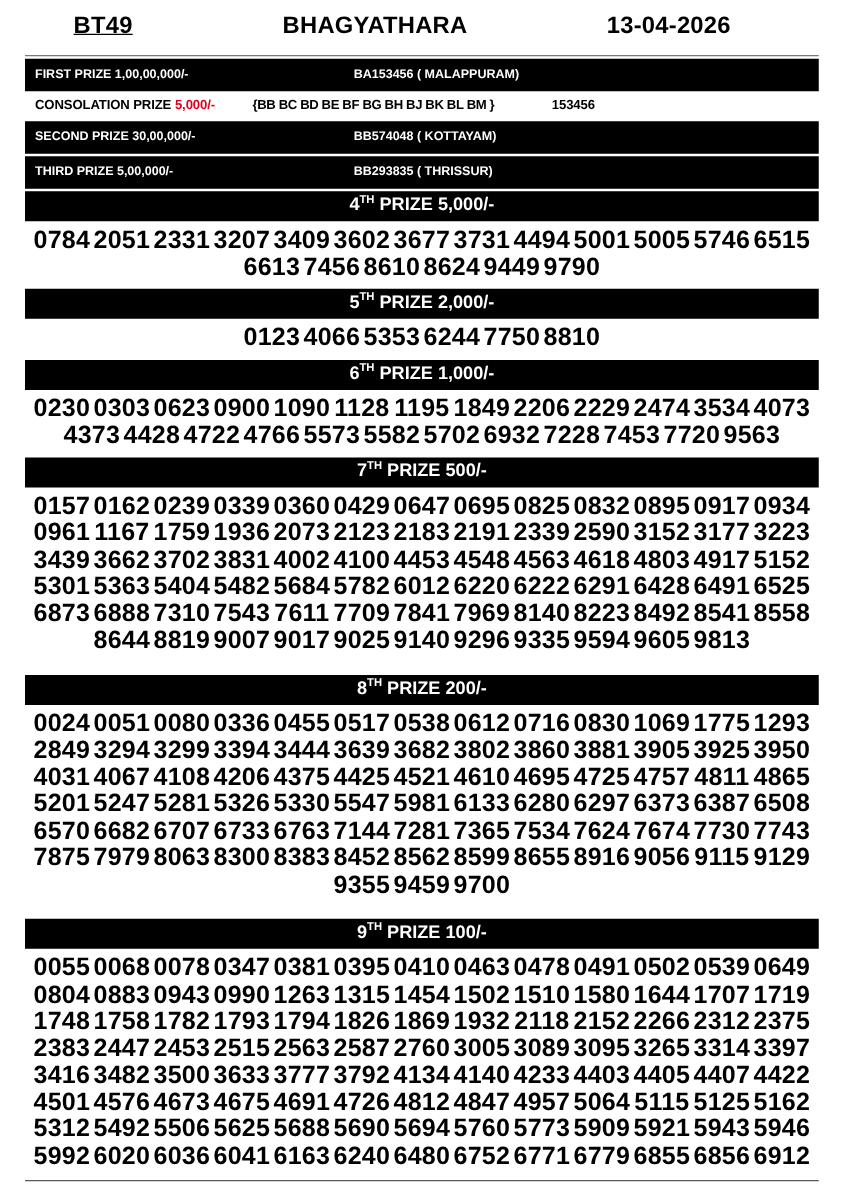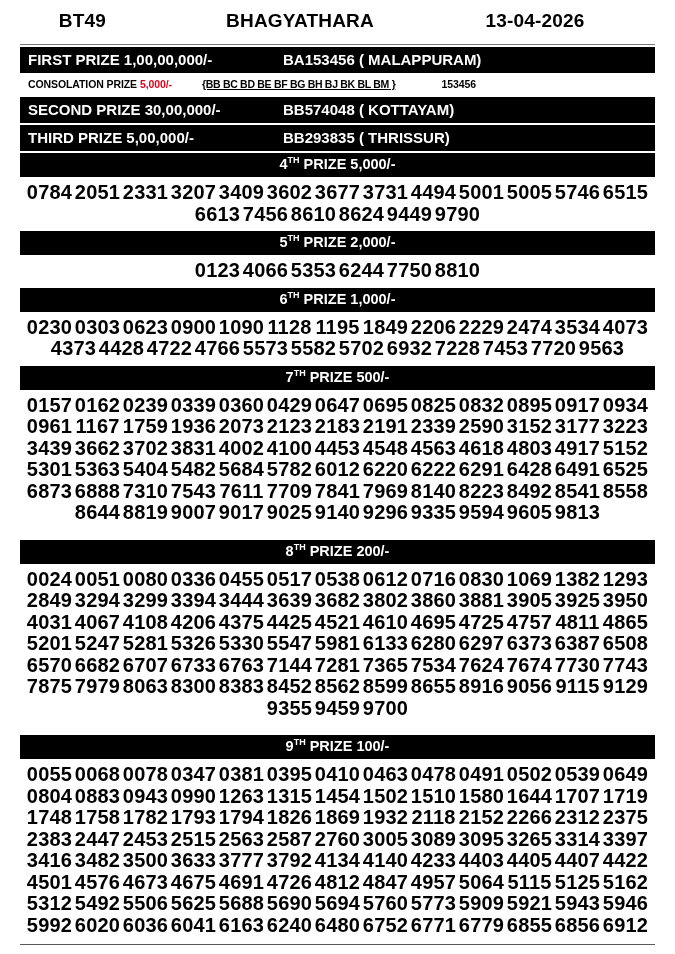--- a/index.html
+++ b/index.html
@@ -27,20 +27,21 @@
     display: flex;
     align-items: baseline;
     padding: 10px 0 6px 0;
     font-weight: bold;
     font-size: 19px;
     letter-spacing: 0.2px;
   }
   .doc-header .h-code {
     width: 165px;
     text-align: center;
+    text-decoration: underline;
   }
   .doc-header .h-name {
     width: 270px;
     text-align: center;
   }
   .doc-header .h-date {
     width: 200px;
     text-align: center;
   }
 
@@ -62,21 +63,21 @@
     font-weight: bold;
     font-size: 14.5px;
     line-height: 19px;
     padding: 2px 0 3px 0;
     margin-bottom: 2px;
     display: flex;
     align-items: center;
     white-space: nowrap;
   }
   .bar.top-prize {
-    font-size: 15px;
+    font-size: 10px;
     line-height: 21px;
   }
   .bar .lbl {
     padding-left: 8px;
     width: 255px;
     flex: none;
   }
   .bar .val {
     flex: 1 1 auto;
     text-align: left;
@@ -111,21 +112,20 @@
   .consolation .c-label { flex: none; }
   .consolation .c-amount {
     color: #e0001b;
     flex: none;
     padding-left: 3px;
   }
   .consolation .c-series {
     flex: none;
     padding-left: 30px;
     letter-spacing: -0.3px;
-    text-decoration: underline;
   }
   .consolation .c-number {
     flex: none;
     padding-left: 4px;
     margin-left: 42px;
   }
 
   
   .numgrid {
     padding: 3px 4px 4px 4px;
@@ -360,21 +360,21 @@
             <span class="cell">0051</span>
             <span class="cell">0080</span>
             <span class="cell">0336</span>
             <span class="cell">0455</span>
             <span class="cell">0517</span>
             <span class="cell">0538</span>
             <span class="cell">0612</span>
             <span class="cell">0716</span>
             <span class="cell">0830</span>
             <span class="cell">1069</span>
-            <span class="cell">1382</span>
+            <span class="cell">1775</span>
             <span class="cell">1293</span>
           </div>
           <div class="numrow">
             <span class="cell">2849</span>
             <span class="cell">3294</span>
             <span class="cell">3299</span>
             <span class="cell">3394</span>
             <span class="cell">3444</span>
             <span class="cell">3639</span>
             <span class="cell">3682</span>

